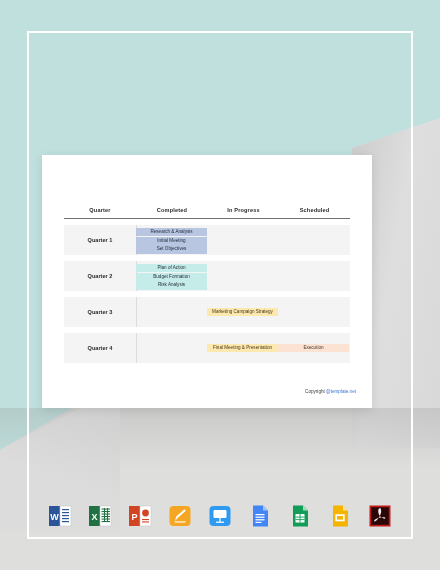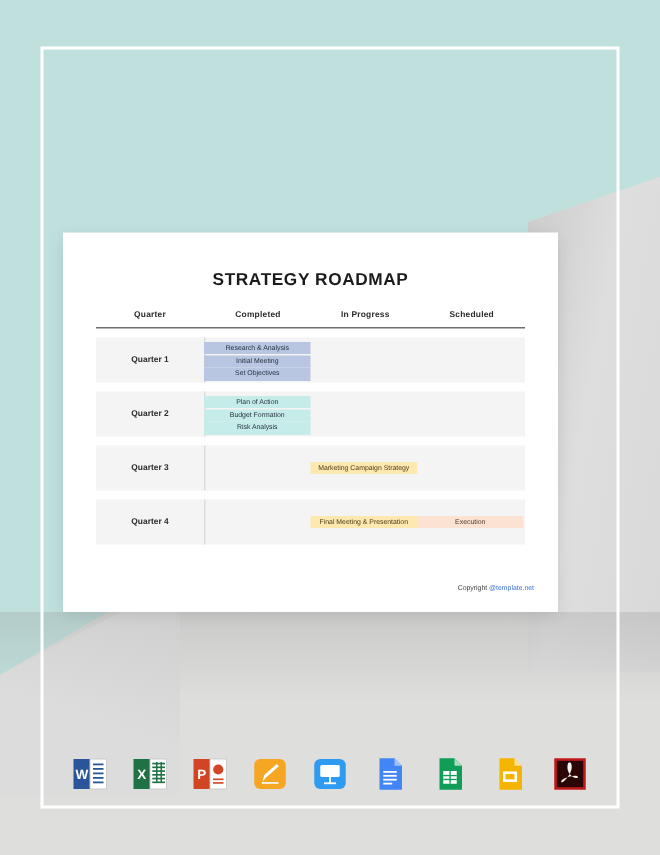--- a/index.html
+++ b/index.html
@@ -101,21 +101,20 @@
 <div class="stage">
 
   <div class="bg-gray"></div>
   <div class="bg-teal"></div>
   <div class="bg-shade-right"></div>
   <div class="bg-shade-bottom"></div>
   <div class="bg-shade-left"></div>
   <div class="frame"></div>
 
   <div class="doc">
-    <div class="doc-title">STRATEGY ROADMAP</div>
 
     <div class="tbl">
       <div class="thead">
         <div class="th c0">Quarter</div>
         <div class="th c1">Completed</div>
         <div class="th c2">In Progress</div>
         <div class="th c3">Scheduled</div>
       </div>
       <div id="rows-host">
           <div class="row">

